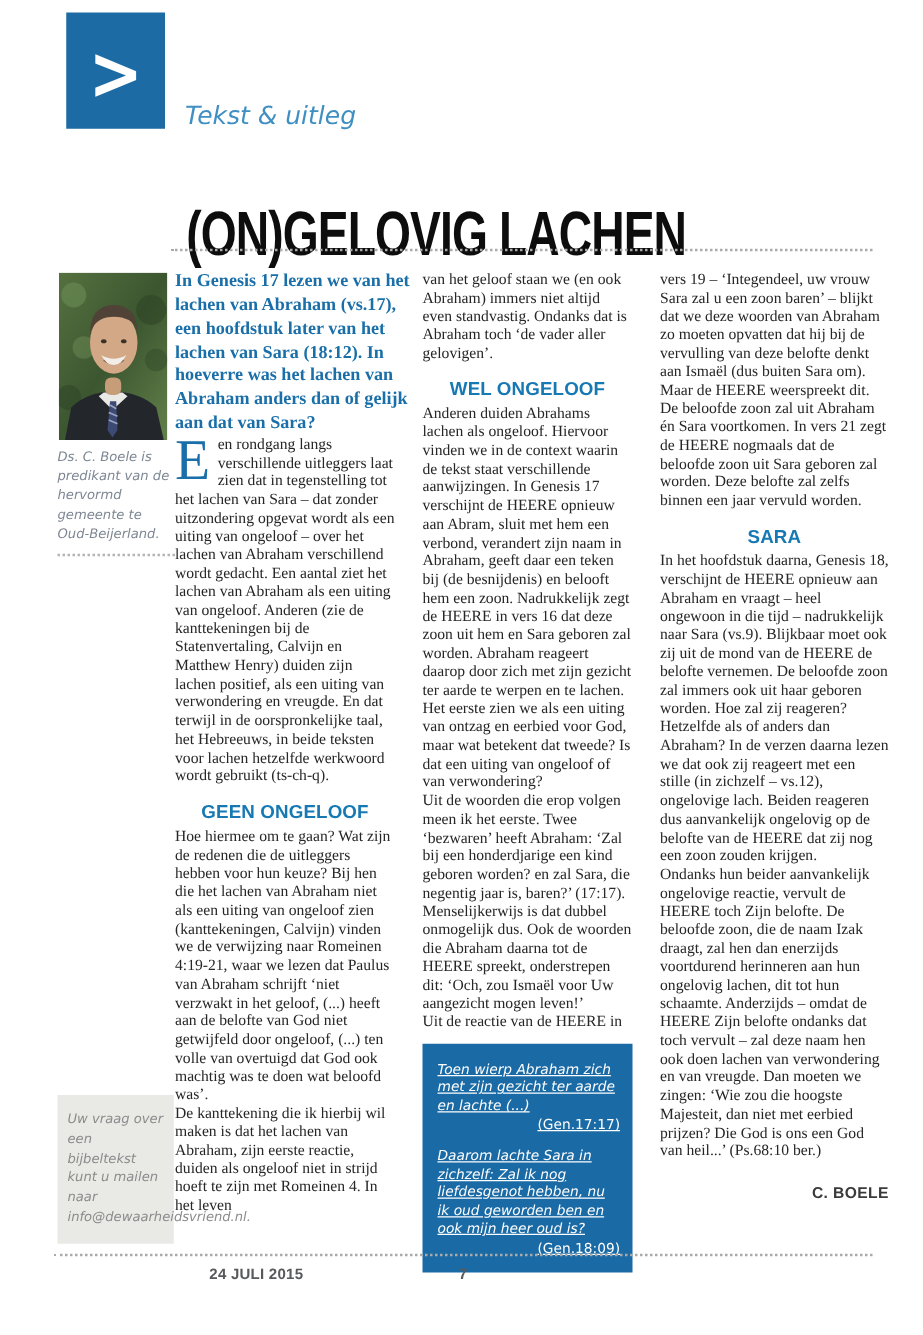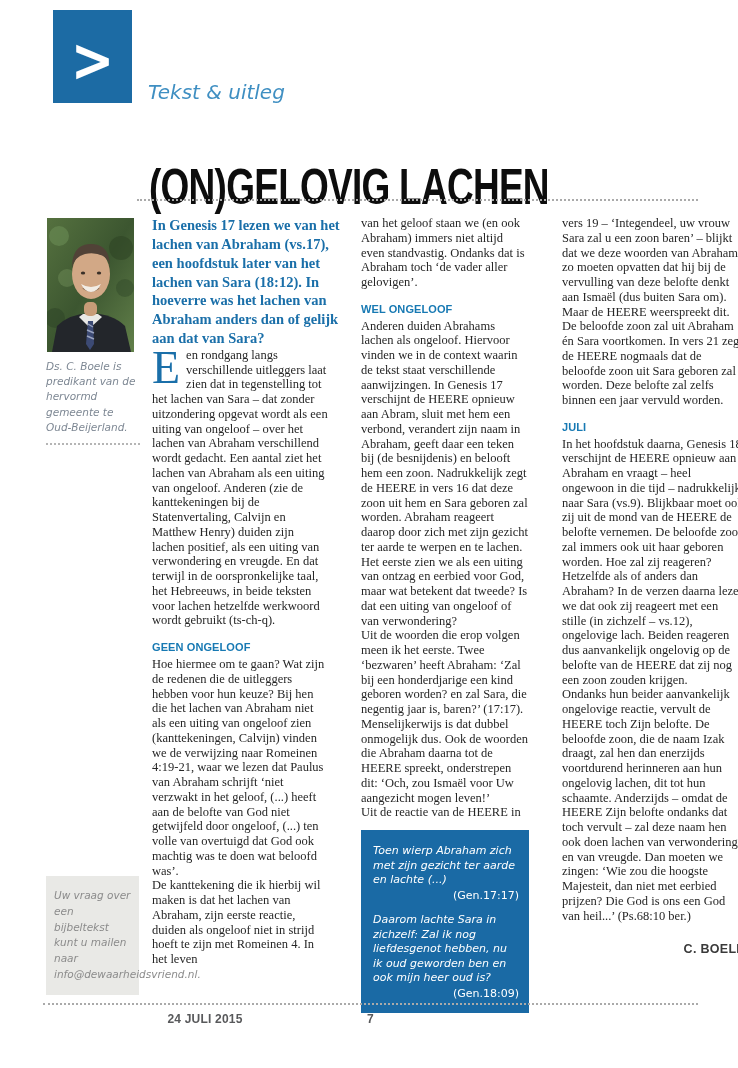--- a/index.html
+++ b/index.html
@@ -41,42 +41,42 @@
     border-bottom:2px dotted #b5b5b5;padding-bottom:8px;
   }
   .note-box{
     position:absolute;left:46px;top:876px;width:77px;
     background:#e9e9e6;padding:12px 8px;
     font-family:"DejaVu Sans",sans-serif;font-style:italic;font-size:10.5px;
     line-height:1.5;color:#8b8b8b;
   }
   
   .columns{
-    position:absolute;left:152px;top:216px;width:561px;
-    display:grid;grid-template-columns:176px 168px 183px;column-gap:33px;
+    position:absolute;left:140px;top:216px;width:561px;
+    display:grid;grid-template-columns:176px 168px 183px;column-gap:22px;
   }
   .col{font-size:12.5px;line-height:1.18;color:#262626;}
   .col p{margin:0;}
   .intro{
     width:196px;font-size:14.5px;font-weight:700;line-height:1.3;
     color:#1a6fa9;margin:0 0 24px 0;
   }
   .dropcap{
     float:left;font-size:46px;line-height:34px;padding:3px 6px 0 0;
     color:#1a6fa9;
   }
   .col h3{
-    font-family:"Liberation Sans",sans-serif;font-weight:700;font-size:11px;
-    color:#1779b3;margin:13px 0 3px 0;letter-spacing:0.1px;
+    font-family:"Liberation Sans",sans-serif;font-weight:700;font-size:15px;
+    color:#1779b3;margin:13px 0 3px 0;letter-spacing:0.1px;text-align:center;
   }
   .quote-box{
     margin-top:10px;background:#1a6aa5;color:#ffffff;
     padding:14px 10px 12px 12px;
     font-family:"DejaVu Sans",sans-serif;font-style:italic;
-    font-size:11px;line-height:1.32;
+    font-size:11px;line-height:1.32;text-decoration:underline;
   }
   .quote-box .ref{
     text-align:right;font-style:normal;margin:1px 0 10px 0;
   }
   .quote-box .ref:last-child{margin-bottom:0;}
   .author{
     text-align:right;font-family:"Liberation Sans",sans-serif;
     font-weight:700;font-size:12.5px;color:#3a3a3a;margin-top:19px;
     letter-spacing:0.3px;
   }
@@ -157,21 +157,21 @@
     <div class="quote-box">
       <div>Toen wierp Abraham zich met zijn gezicht ter aarde en lachte (...)</div>
       <div class="ref">(Gen.17:17)</div>
       <div>Daarom lachte Sara in zichzelf: Zal ik nog liefdesgenot hebben, nu ik oud geworden ben en ook mijn heer oud is?</div>
       <div class="ref">(Gen.18:09)</div>
     </div>
   </div>
 
   <div class="col">
     <p>vers 19 – ‘Integendeel, uw vrouw Sara zal u een zoon baren’ – blijkt dat we deze woorden van Abraham zo moeten opvatten dat hij bij de vervulling van deze belofte denkt aan Ismaël (dus buiten Sara om). Maar de HEERE weerspreekt dit. De beloofde zoon zal uit Abraham én Sara voortkomen. In vers 21 zegt de HEERE nogmaals dat de beloofde zoon uit Sara geboren zal worden. Deze belofte zal zelfs binnen een jaar vervuld worden.</p>
-    <h3>JULI</h3>
+    <h3>SARA</h3>
     <p>In het hoofdstuk daarna, Genesis 18, verschijnt de HEERE opnieuw aan Abraham en vraagt – heel ongewoon in die tijd – nadrukkelijk naar Sara (vs.9). Blijkbaar moet ook zij uit de mond van de HEERE de belofte vernemen. De beloofde zoon zal immers ook uit haar geboren worden. Hoe zal zij reageren? Hetzelfde als of anders dan Abraham? In de verzen daarna lezen we dat ook zij reageert met een stille (in zichzelf – vs.12), ongelovige lach. Beiden reageren dus aanvankelijk ongelovig op de belofte van de HEERE dat zij nog een zoon zouden krijgen.</p>
     <p>Ondanks hun beider aanvankelijk ongelovige reactie, vervult de HEERE toch Zijn belofte. De beloofde zoon, die de naam Izak draagt, zal hen dan enerzijds voortdurend herinneren aan hun ongelovig lachen, dit tot hun schaamte. Anderzijds – omdat de HEERE Zijn belofte ondanks dat toch vervult – zal deze naam hen ook doen lachen van verwondering en van vreugde. Dan moeten we zingen: ‘Wie zou die hoogste Majesteit, dan niet met eerbied prijzen? Die God is ons een God van heil...’ (Ps.68:10 ber.)</p>
     <div class="author">C. BOELE</div>
   </div>
 
 </div>
 
 <div class="footer">
   <span class="f-center">24 JULI 2015</span>
   <span class="f-right">7</span>

